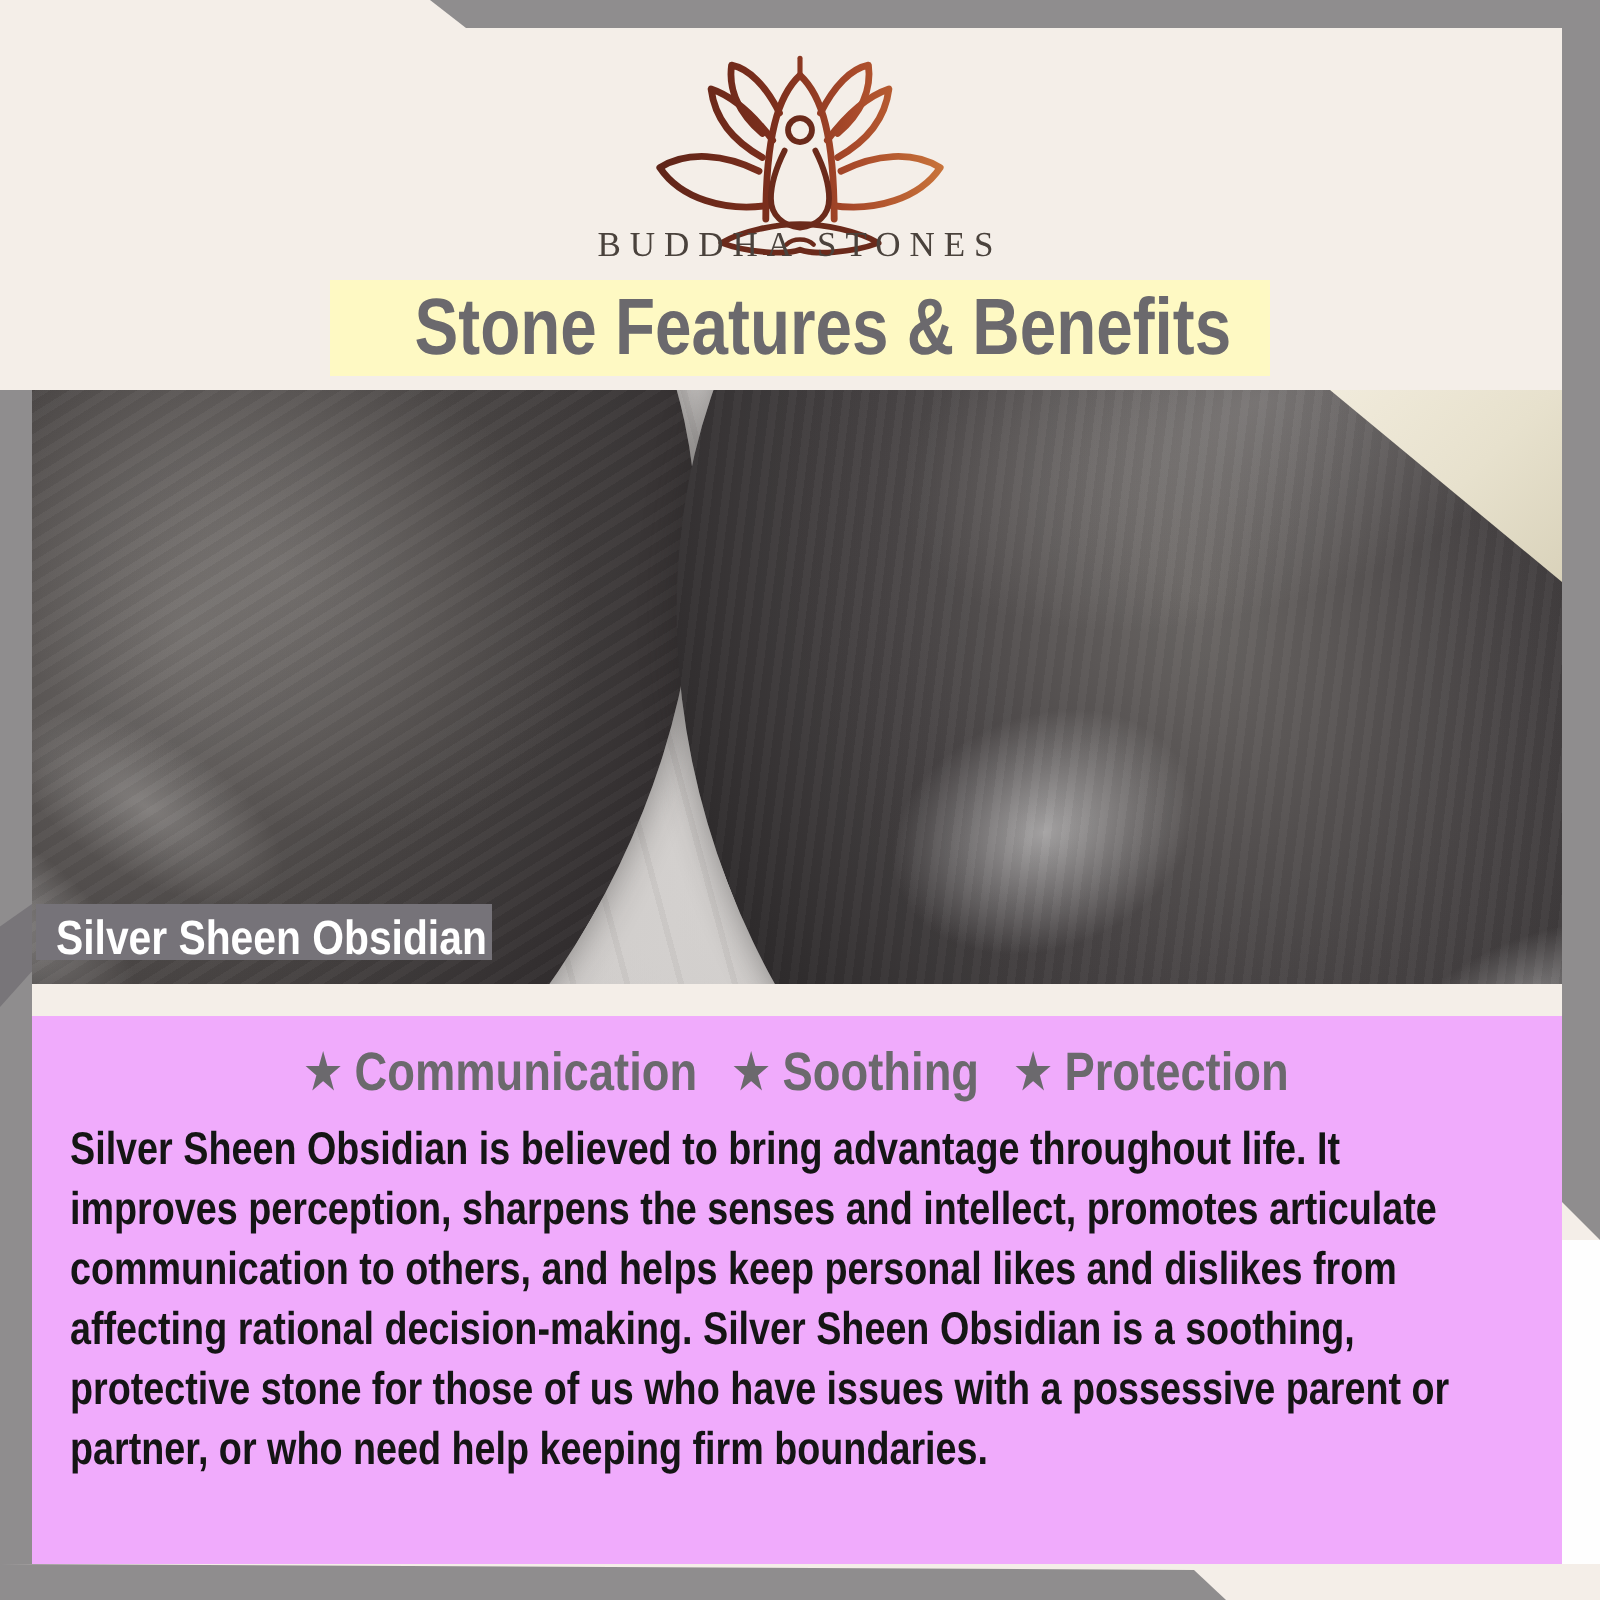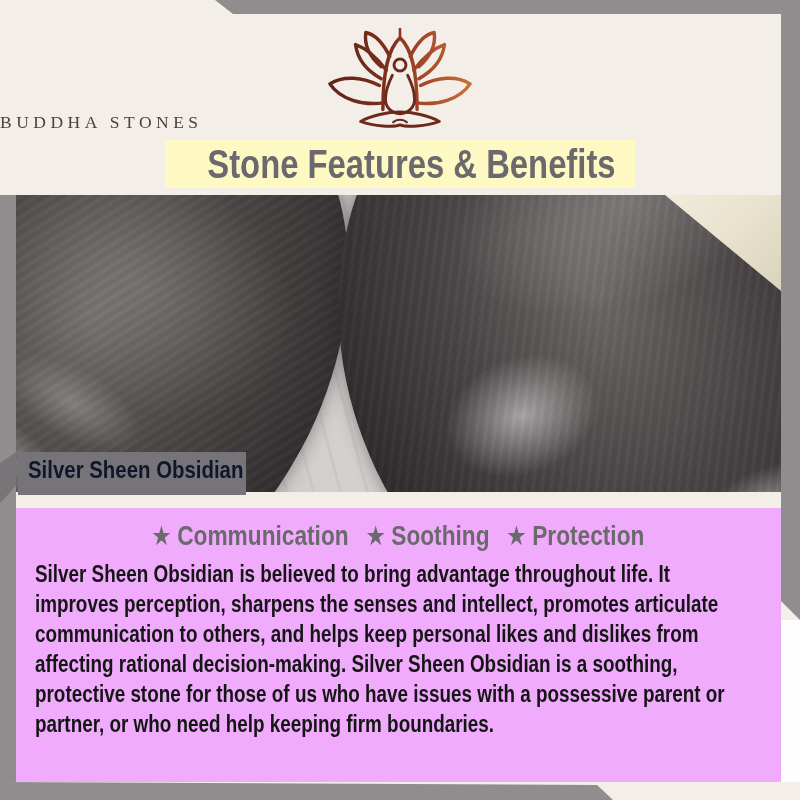--- a/index.html
+++ b/index.html
@@ -15,21 +15,21 @@
   .gray-bottom{left:0;top:782px;width:613px;height:18px;
     clip-path:polygon(0 0,597px 3px,100% 100%,0 100%);}
   .gray-left{left:0;top:195px;width:16px;height:587px;}
   .gray-accent{position:absolute;left:0;top:452px;width:16px;height:56px;background:#787579;
     clip-path:polygon(0 20%,100% 0,100% 60%,0 92%);}
   .white-sliver{position:absolute;left:781px;top:620px;width:19px;height:162px;background:#fefefe;}
 
   
   .logo-wrap{position:absolute;left:0;top:24px;width:800px;text-align:center;}
   .logo-wrap svg{display:inline-block;}
-  .brand{position:absolute;left:0;top:112px;width:800px;
+  .brand{position:absolute;left:0;top:112px;width:800px;text-align:center;
     font-family:"Liberation Serif", serif;font-size:17.5px;letter-spacing:4.5px;
     color:#4a423c;font-weight:400;}
   .title-bar{position:absolute;left:165px;top:140px;width:470px;height:48px;background:#fef9c3;}
   .title-bar .t{display:block;width:100%;text-align:center;line-height:48px;
     font-size:40px;font-weight:bold;color:#6b696d;white-space:nowrap;
     transform:scaleX(.82);transform-origin:center;}
 
   
   .photo{position:absolute;left:16px;top:195px;width:765px;height:297px;overflow:hidden;
     background:
@@ -50,22 +50,22 @@
       radial-gradient(260px 140px at 62% 30%, rgba(196,193,191,.33), rgba(255,255,255,0) 72%),
       radial-gradient(95px 40px at 66% 80%, rgba(255,255,255,.32), rgba(255,255,255,0) 70%),
       radial-gradient(ellipse at 50% 42%, #6b6765 0%, #474344 40%, #302d2e 70%, #201d1e 96%);
     box-shadow:0 0 18px rgba(40,38,38,.45);}
   .stone::after{content:"";position:absolute;inset:0;border-radius:50%;
     background:repeating-linear-gradient(118deg, rgba(255,255,255,.05) 0 4px, rgba(0,0,0,.05) 4px 9px);
     opacity:.5;}
   .fabric{position:absolute;right:0;top:0;width:130px;height:100px;
     background:linear-gradient(135deg,#f2ecdd 0%,#e7e1cd 55%,#d9d2ba 100%);
     clip-path:polygon(14px 0,100% 0,100% 96%);}
-  .photo-label{position:absolute;left:18px;top:452px;width:228px;height:43px;
-    background:#767379;color:#0f172a;line-height:35px;padding-left:10px;box-sizing:border-box;}
+  .photo-label{position:absolute;left:18px;top:452px;width:228px;height:28px;
+    background:#767379;color:#ffffff;line-height:35px;padding-left:10px;box-sizing:border-box;}
   .photo-label .t{display:inline-block;font-size:24px;font-weight:bold;white-space:nowrap;
     transform:scaleX(.85);transform-origin:left center;}
 
   
   .panel{position:absolute;left:16px;top:508px;width:765px;height:274px;background:#f0abfc;}
   .features{margin-top:0;padding-top:13px;text-align:center;white-space:nowrap;
     font-size:27px;font-weight:bold;color:#6b696d;transform:scaleX(.84);transform-origin:center;}
   .features .star{font-size:.88em;margin:0 8px 0 14px;position:relative;top:-1px;}
   .features .star:first-child{margin-left:0;}
   .para{margin:7px 0 0 19px;color:#151515;}

